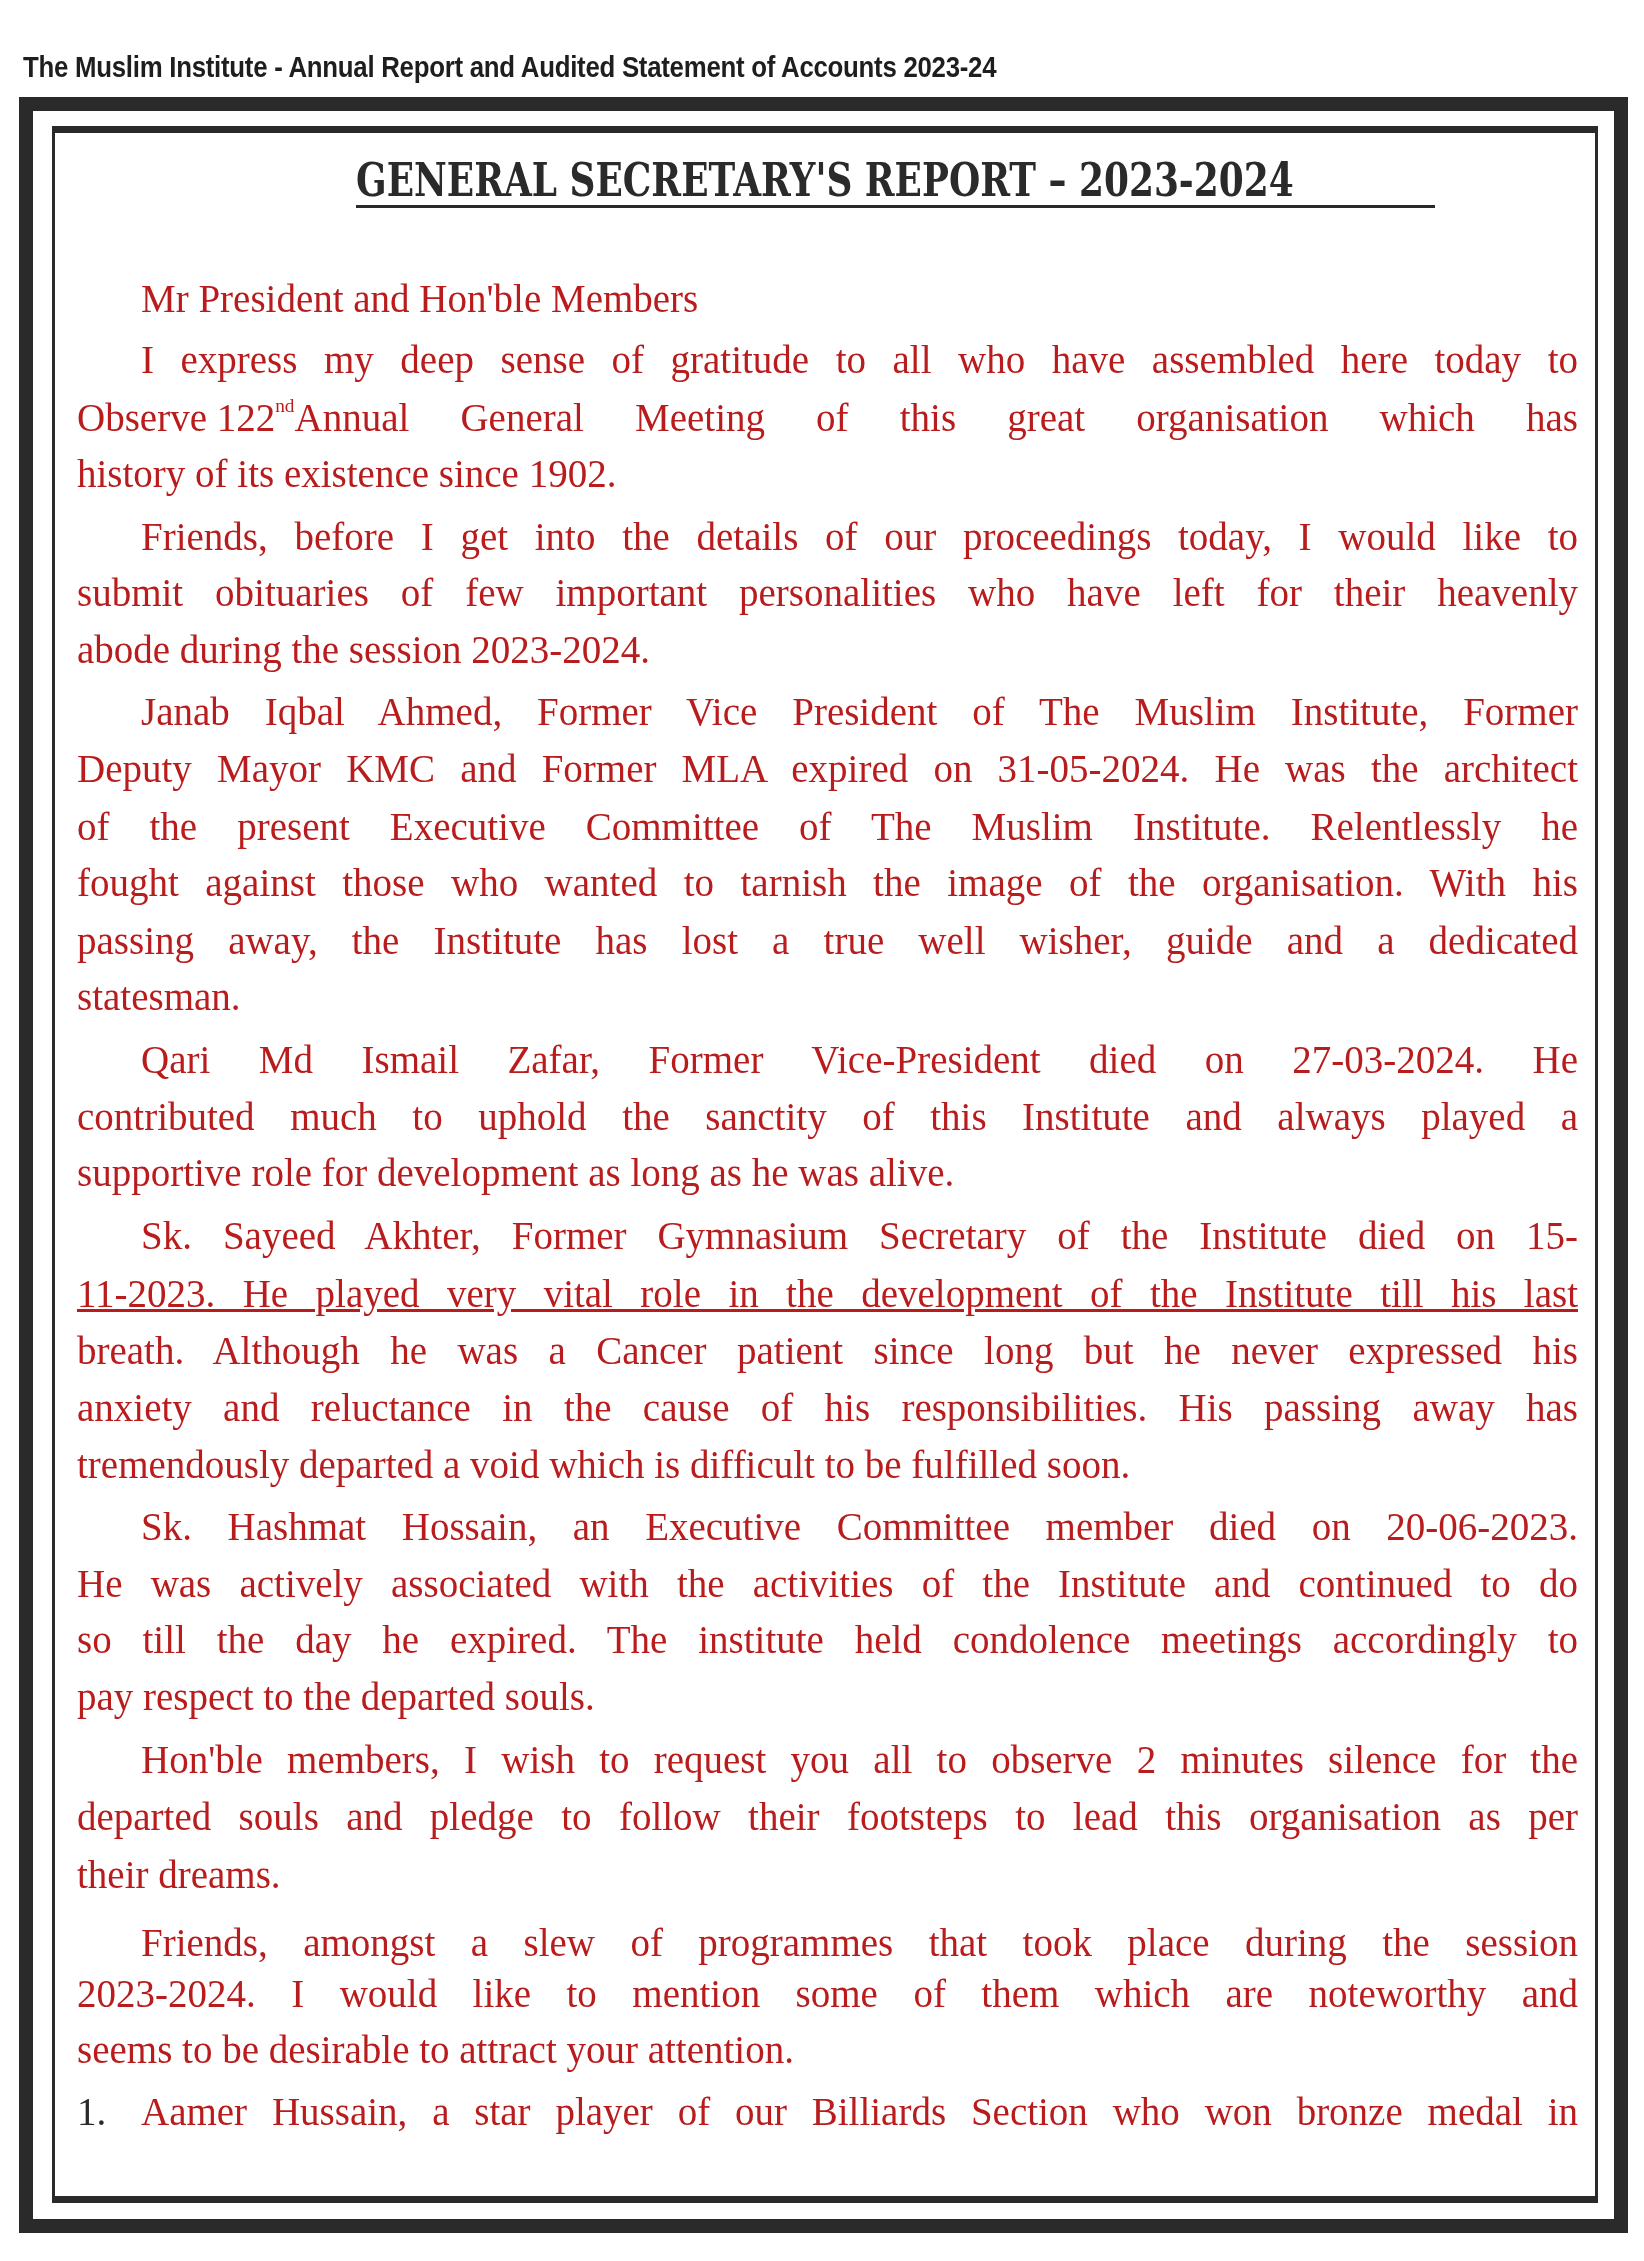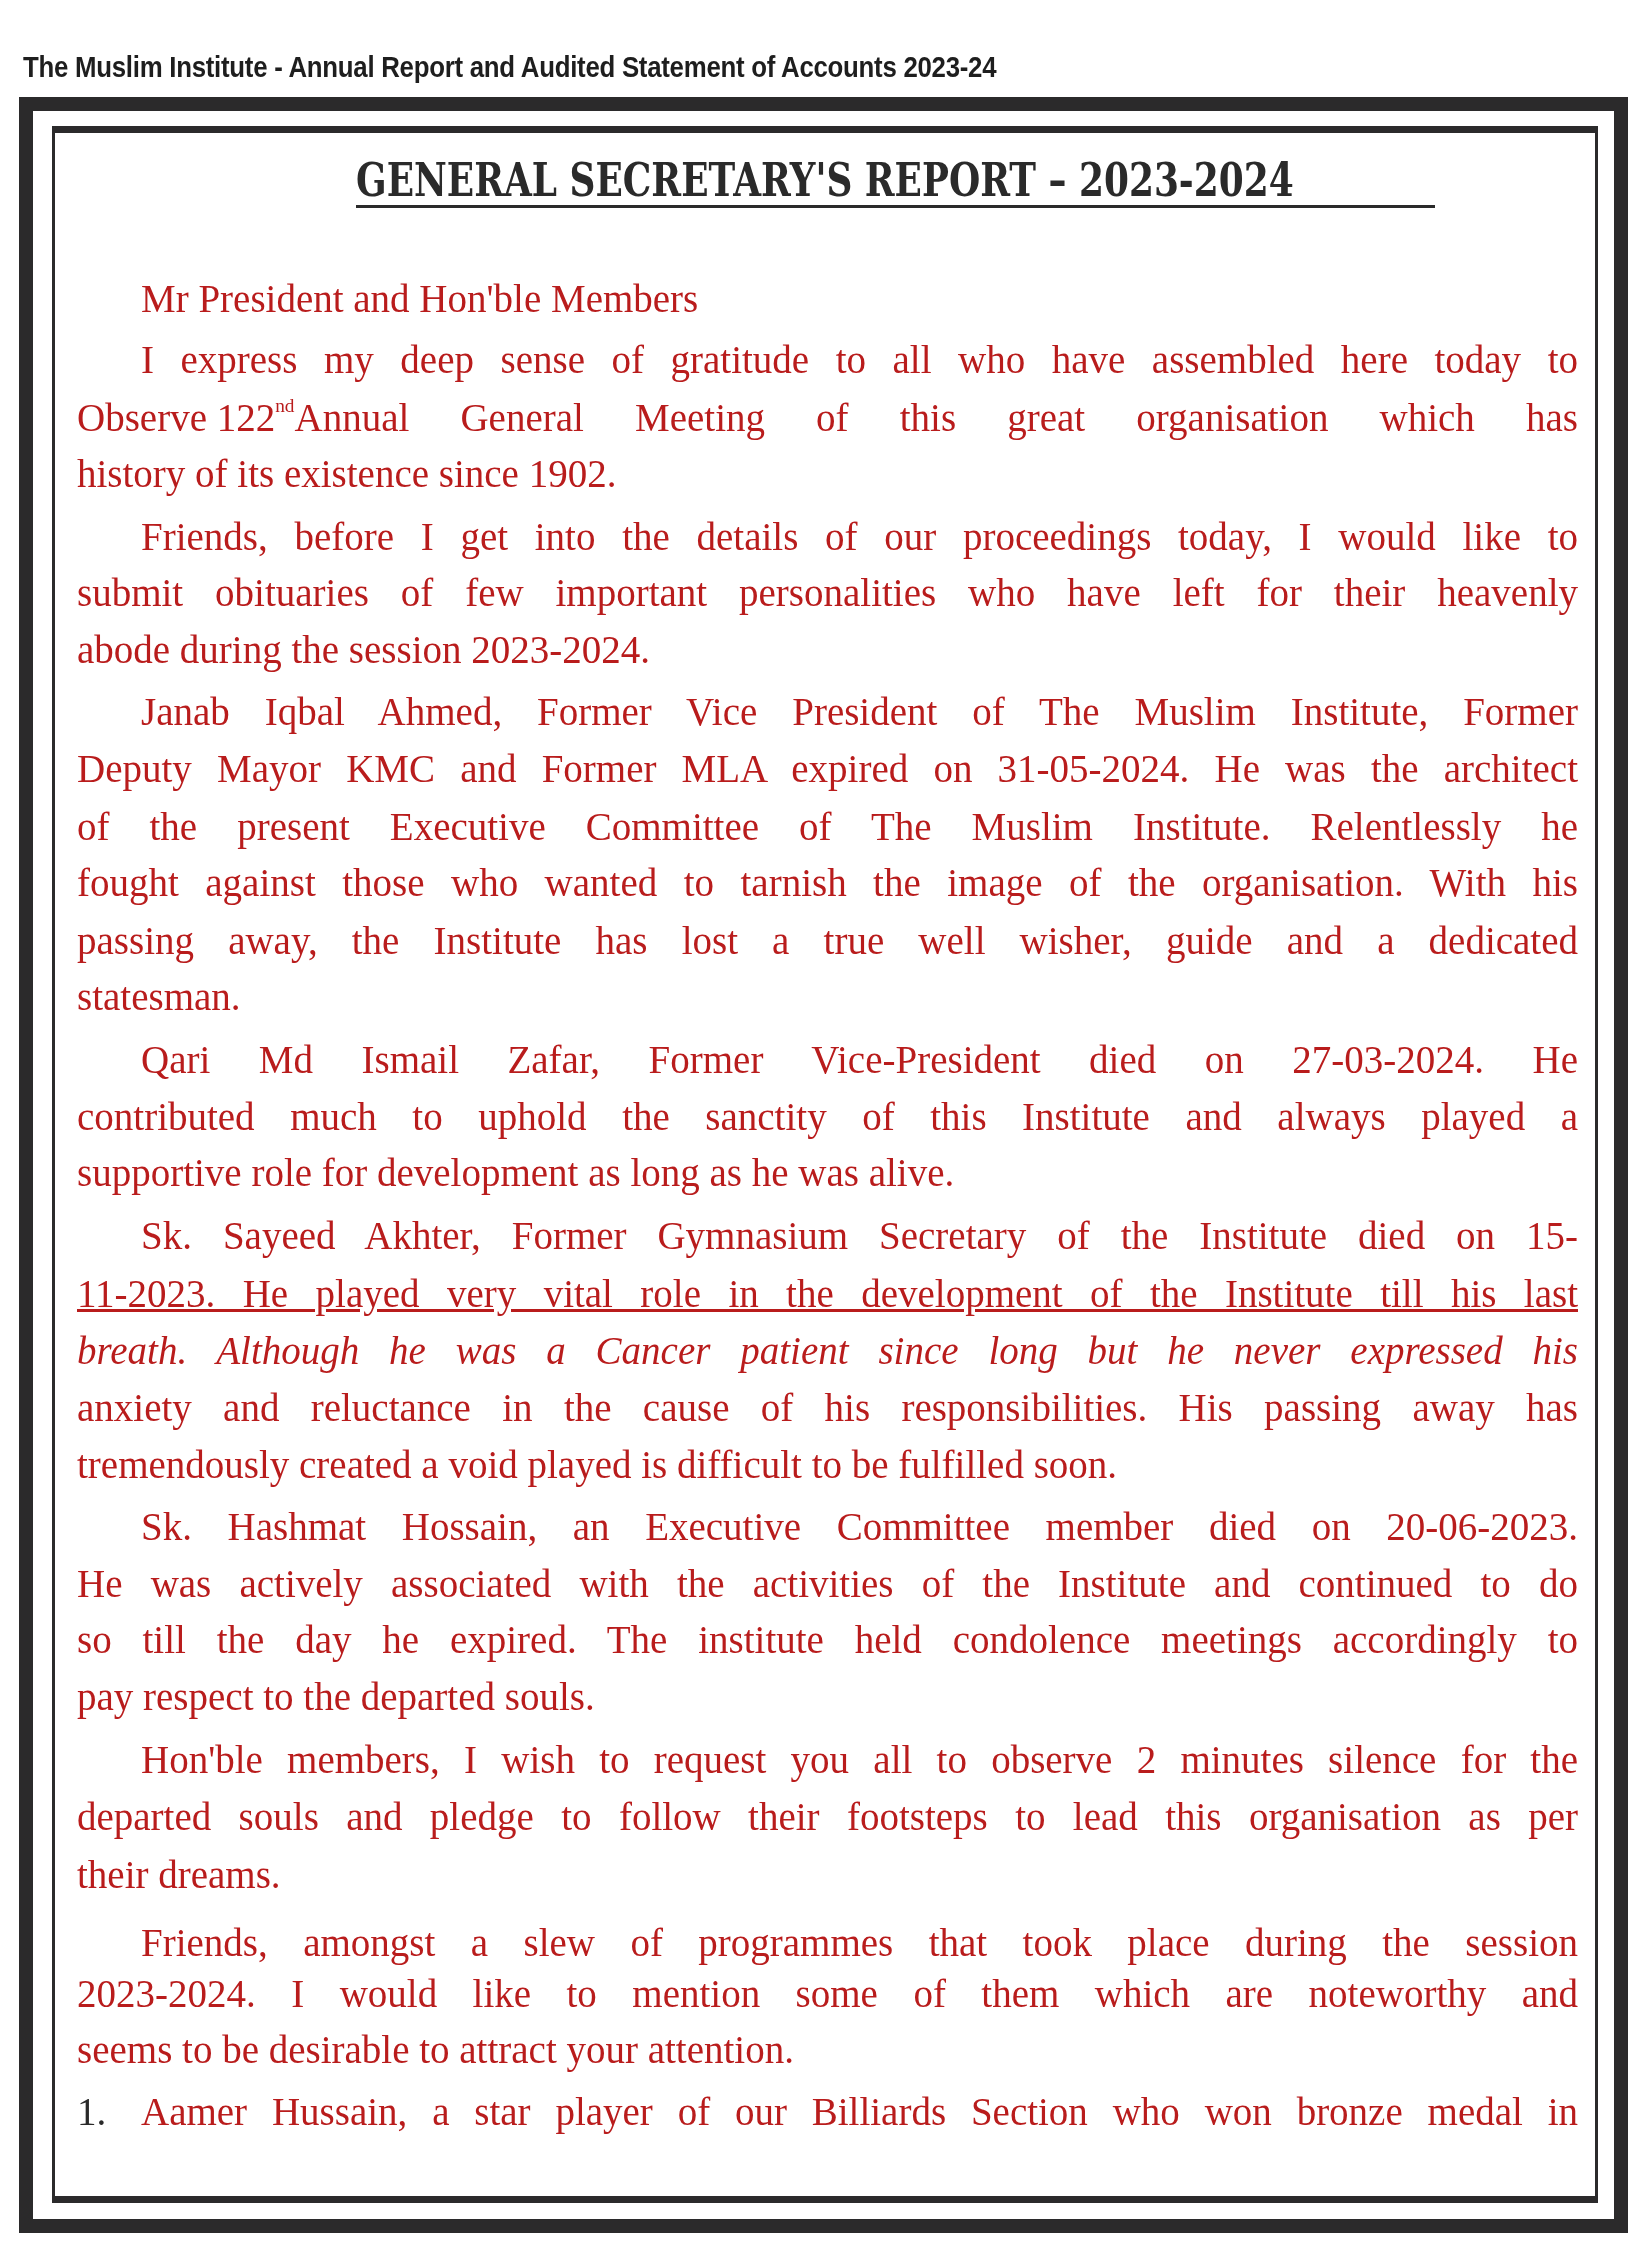--- a/index.html
+++ b/index.html
@@ -92,26 +92,26 @@
   </div>
 <div class="line" style="top:1150px"><span class="txt" style="white-space: nowrap; display: inline-block; width: auto;">supportive role for development as long as he was alive.</span></div>
 
 <div class="line ind just" style="top:1213px">
     <span class="txt" style="white-space: normal; display: block; width: 1437px; text-align: justify; text-align-last: justify;">Sk. Sayeed Akhter, Former Gymnasium Secretary of the Institute died on 15-</span>
   </div>
 <div class="line just" style="top:1271px">
     <span class="txt" style="white-space: normal; display: block; width: 1501px; text-align: justify; text-align-last: justify; text-decoration: underline;">11-2023. He played very vital role in the development of the Institute till his last</span>
   </div>
 <div class="line just" style="top:1328px">
-    <span class="txt" style="white-space: normal; display: block; width: 1501px; text-align: justify; text-align-last: justify; font-style: italic;">breath. Although he was a Cancer patient since long but he never expressed his</span>
+    <span class="txt" style="white-space: normal; display: block; width: 1501px; text-align: justify; text-align-last: justify;">breath. Although he was a Cancer patient since long but he never expressed his</span>
   </div>
 <div class="line just" style="top:1385px">
     <span class="txt" style="white-space: normal; display: block; width: 1501px; text-align: justify; text-align-last: justify;">anxiety and reluctance in the cause of his responsibilities. His passing away has</span>
   </div>
-<div class="line" style="top:1442px"><span class="txt" style="white-space: nowrap; display: inline-block; width: auto;">tremendously created a void played is difficult to be fulfilled soon.</span></div>
+<div class="line" style="top:1442px"><span class="txt" style="white-space: nowrap; display: inline-block; width: auto;">tremendously departed a void which is difficult to be fulfilled soon.</span></div>
 
 <div class="line ind just" style="top:1504px">
     <span class="txt" style="white-space: normal; display: block; width: 1437px; text-align: justify; text-align-last: justify;">Sk. Hashmat Hossain, an Executive Committee member died on 20-06-2023.</span>
   </div>
 <div class="line just" style="top:1561px">
     <span class="txt" style="white-space: normal; display: block; width: 1501px; text-align: justify; text-align-last: justify;">He was actively associated with the activities of the Institute and continued to do</span>
   </div>
 <div class="line just" style="top:1617px">
     <span class="txt" style="white-space: normal; display: block; width: 1501px; text-align: justify; text-align-last: justify;">so till the day he expired. The institute held condolence meetings accordingly to</span>
   </div>

